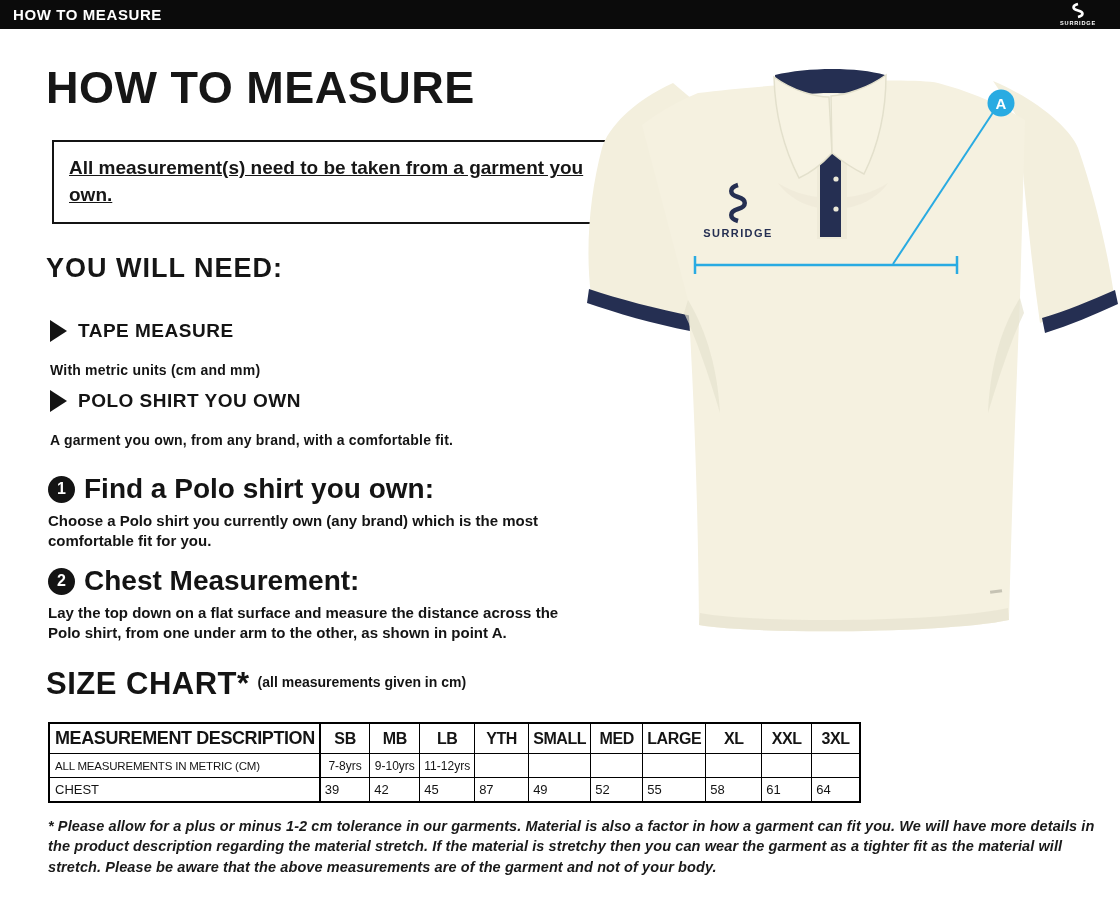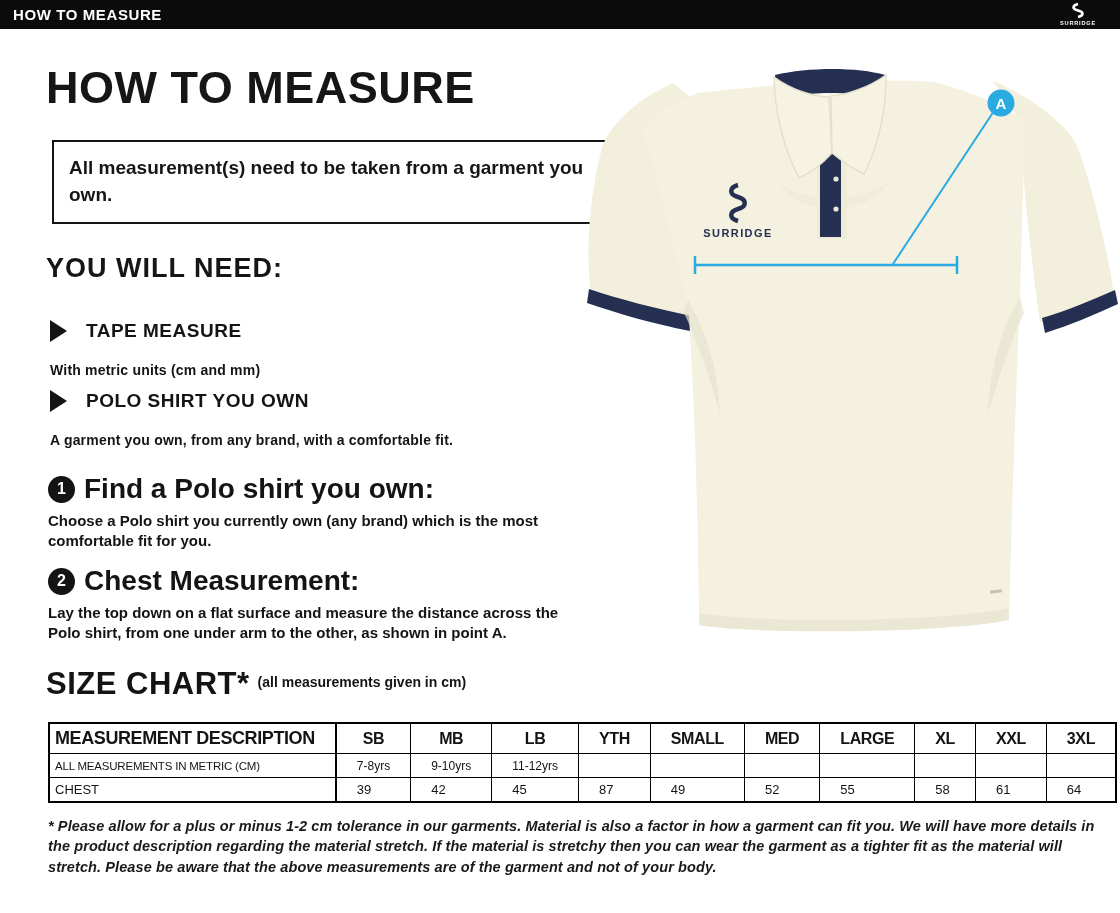--- a/index.html
+++ b/index.html
@@ -19,51 +19,51 @@
   .topbar-logo{display:flex;flex-direction:column;align-items:center;line-height:1;margin-right:6px;}
   .topbar-logo svg{display:block;}
   
   .h1{
     position:absolute;left:46px;top:62px;
     font-size:45px;font-weight:800;letter-spacing:.5px;color:#161616;
   }
   .notice-box{
     position:absolute;left:52px;top:140px;width:571px;box-sizing:border-box;
     border:2.5px solid #141414;padding:13px 15px;
-    font-size:19px;font-weight:bold;line-height:1.42;color:#161616;
+    font-size:19px;font-weight:bold;line-height:1.42;color:#161616;text-decoration:underline;
   }
   .ywn-heading{
     position:absolute;left:46px;top:253px;
     font-size:27px;font-weight:800;letter-spacing:1px;color:#161616;
   }
   .need-item{position:absolute;left:50px;}
   .need-item.first{top:320px;}
   .need-item.second{top:390px;}
-  .need-title{display:flex;align-items:center;gap:19px;font-size:19px;font-weight:800;letter-spacing:.5px;}
+  .need-title{display:flex;align-items:center;gap:11px;font-size:19px;font-weight:800;letter-spacing:.5px;}
   .tri{width:0;height:0;border-left:17px solid #141414;border-top:11px solid transparent;border-bottom:11px solid transparent;}
   .need-desc{font-size:14px;font-weight:bold;margin-top:20px;letter-spacing:.2px;}
   .step{position:absolute;left:48px;}
   .step.one{top:473px;}
   .step.two{top:565px;}
   .step-head{display:flex;align-items:center;gap:9px;}
   .step-num{
     width:27px;height:27px;border-radius:50%;background:#141414;color:#fff;
     font-size:16px;font-weight:800;display:flex;align-items:center;justify-content:center;flex:0 0 auto;
   }
   .step-title{font-size:28px;font-weight:800;}
   .step-desc{font-size:15px;font-weight:bold;line-height:1.35;margin-top:6px;max-width:545px;}
   
   .sc-heading{position:absolute;left:46px;top:666px;display:flex;align-items:center;}
   .sc-title{font-size:31px;font-weight:800;letter-spacing:.5px;}
   .sc-sub{font-size:14px;font-weight:bold;margin-left:8px;padding-bottom:5px;}
   table.size{
     position:absolute;left:48px;top:722px;border-collapse:collapse;
     border:2px solid #000;table-layout:fixed;
   }
-  table.size th,table.size td{border:1px solid #000;padding:0 20px;white-space:nowrap;overflow:hidden;}
+  table.size th,table.size td{border:1px solid #000;padding:0 4px;white-space:nowrap;overflow:hidden;}
   table.size th{font-size:16px;font-weight:bold;letter-spacing:-.4px;height:29px;text-align:center;}
   table.size th.desc{font-size:18px;text-align:left;padding-left:5px;border-right:2px solid #000;}
   table.size tr.metric td{height:23px;font-size:12px;text-align:center;}
   table.size tr.metric td.lbl{font-weight:normal;font-size:11.5px;text-align:left;padding-left:5px;letter-spacing:-.2px;border-right:2px solid #000;}
   table.size tr.vals td{height:23px;font-size:13px;text-align:left;}
   table.size tr.vals td.lbl{font-size:13px;text-align:left;padding-left:5px;border-right:2px solid #000;}
   
   .disclaimer{
     position:absolute;left:48px;top:816px;width:1050px;
     font-size:14.5px;font-weight:bold;font-style:italic;line-height:1.4;letter-spacing:.1px;color:#1a1a1a;

